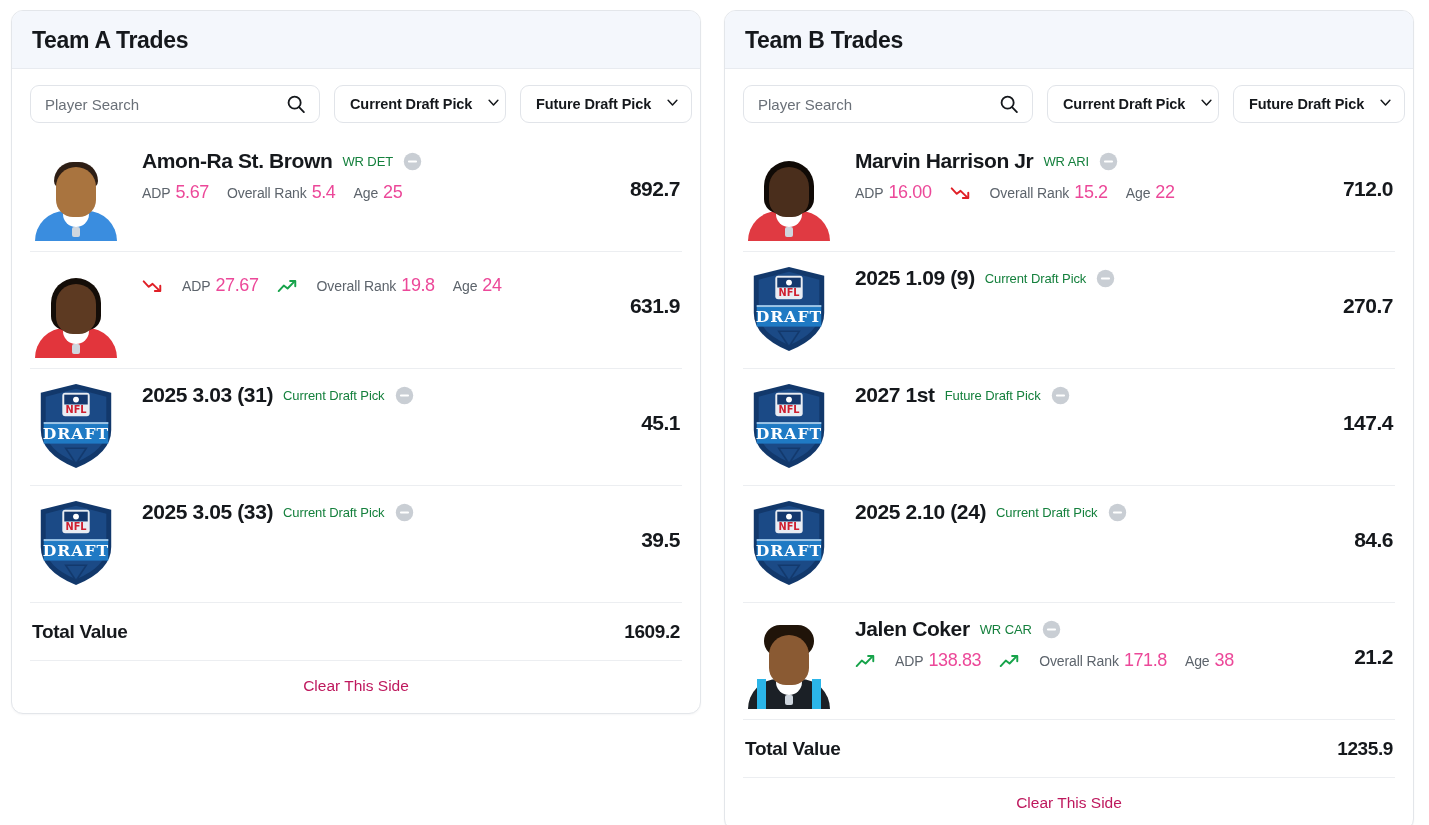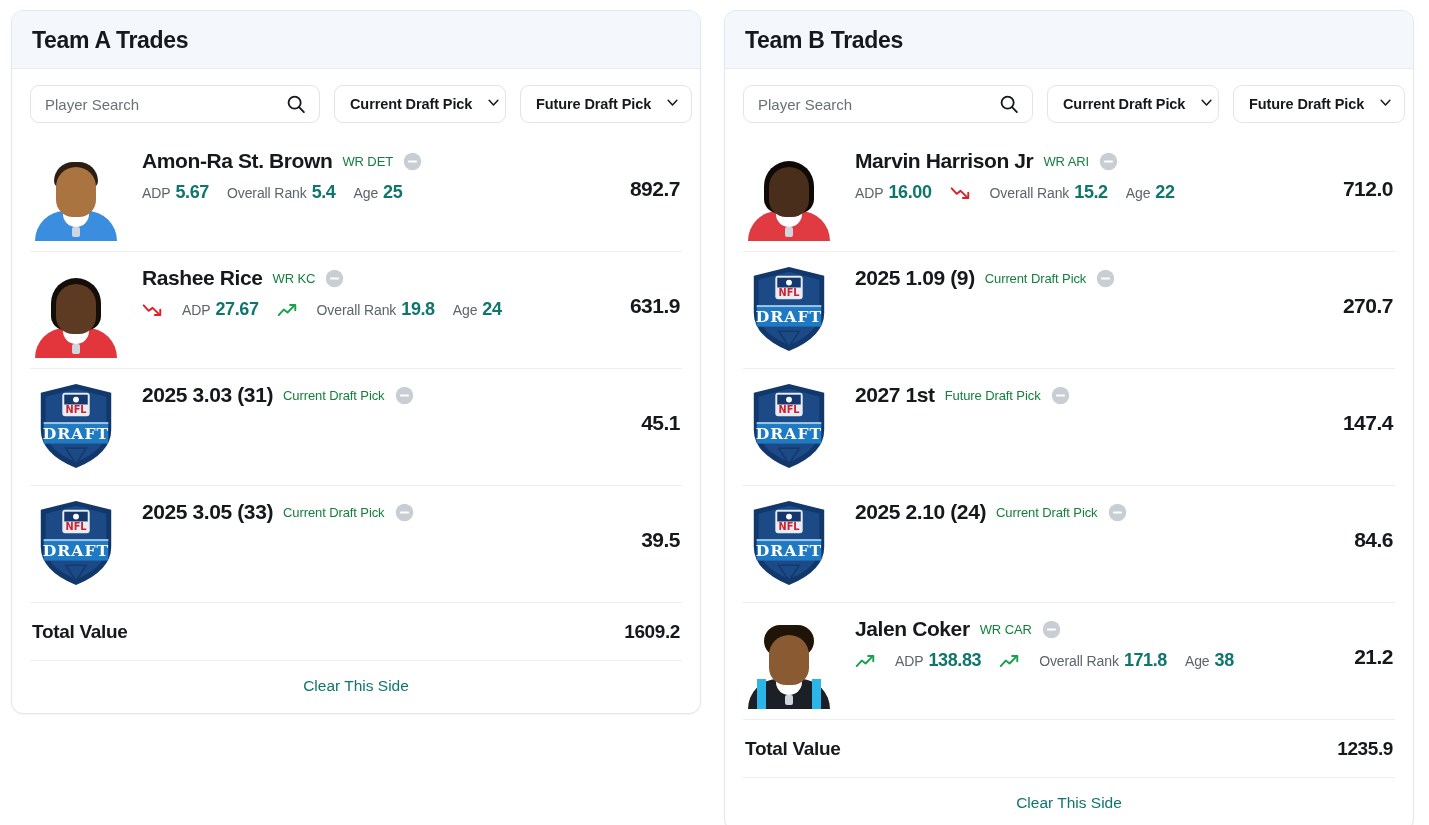--- a/index.html
+++ b/index.html
@@ -157,21 +157,21 @@
   .stat-line {
     margin-top: 9px;
     display: flex;
     align-items: center;
     gap: 18px;
     flex-wrap: nowrap;
     white-space: nowrap;
   }
   .stat { display: inline-flex; align-items: baseline; gap: 5px; }
   .stat-label { font-size: 14px; color: #5d646c; letter-spacing: -0.1px; }
-  .stat-value { font-size: 18px; font-weight: 700; color: #0f766e; letter-spacing: -0.4px; }
+  .stat-value { font-size: 18px; font-weight: 400; color: #ec4899; letter-spacing: -0.4px; }
   .trend { width: 22px; height: 16px; flex: 0 0 auto; display: block; }
 
   .row-value {
     flex: 0 0 auto;
     align-self: flex-start;
     margin-top: 30px;
     font-size: 21px;
     font-weight: 700;
     color: #15181c;
     letter-spacing: -0.5px;
@@ -196,21 +196,21 @@
   .total-value {
     font-size: 19px; font-weight: 700; color: #15181c; letter-spacing: -0.4px;
   }
 
   .clear-wrap {
     text-align: center;
     padding: 16px 0 18px 0;
   }
   .clear-link {
     font-size: 15.5px;
-    color: #0f766e;
+    color: #be185d;
     text-decoration: none;
     cursor: pointer;
   }
 
   
   .hs { position:absolute; inset:0; background:#ffffff; }
   .hs .neck { position:absolute; left:50%; transform:translateX(-50%); bottom:26px; width:24px; height:22px; border-radius:6px; }
   .hs .body { position:absolute; left:50%; transform:translateX(-50%); bottom:0; width:82px; height:30px; border-radius:34px 34px 0 0; }
   .hs .collar { position:absolute; left:50%; transform:translateX(-50%); bottom:14px; width:26px; height:18px; border-radius:0 0 14px 14px; background:#ffffff; }
   .hs .head { position:absolute; left:50%; transform:translateX(-50%); top:20px; width:40px; height:50px; border-radius:20px 20px 17px 17px; }
@@ -301,30 +301,20 @@
       <div class="body" style="background:#e2353c"></div>
 
       <div class="neck" style="background:#5d3a22"></div>
       <div class="collar"></div>
       <div class="hair long" style="background:#140d08"></div>
       <div class="head" style="background:#5d3a22"></div>
       <div class="crest"></div>
     </div>
           </div>
       <div class="row-main">
-        <div class="name-line">
-          <span class="pname">Rashee Rice</span>
-          <span class="pmeta">WR KC</span>
-          <span>
-                <svg class="remove-icon" viewBox="0 0 24 24">
-                  <circle cx="12" cy="12" r="11" fill="#c9ced4"></circle>
-                  <rect x="6.2" y="10.6" width="11.6" height="2.8" rx="1.4" fill="#ffffff"></rect>
-                </svg>
-              </span>
-        </div>
         <div class="stat-line">
               <span>
                 <svg class="trend" viewBox="0 0 26 18" fill="none" stroke="#e01f26" stroke-width="2.3" stroke-linecap="round" stroke-linejoin="round">
                   <polyline points="2,3.5 8,10 12.5,6.5 21,14.8"></polyline>
                   <polyline points="15.2,14.8 21.6,14.8 21.6,8.6"></polyline>
                 </svg>
               </span>
               <span class="stat">
                 <span class="stat-label">ADP</span>
                 <span class="stat-value">27.67</span>

